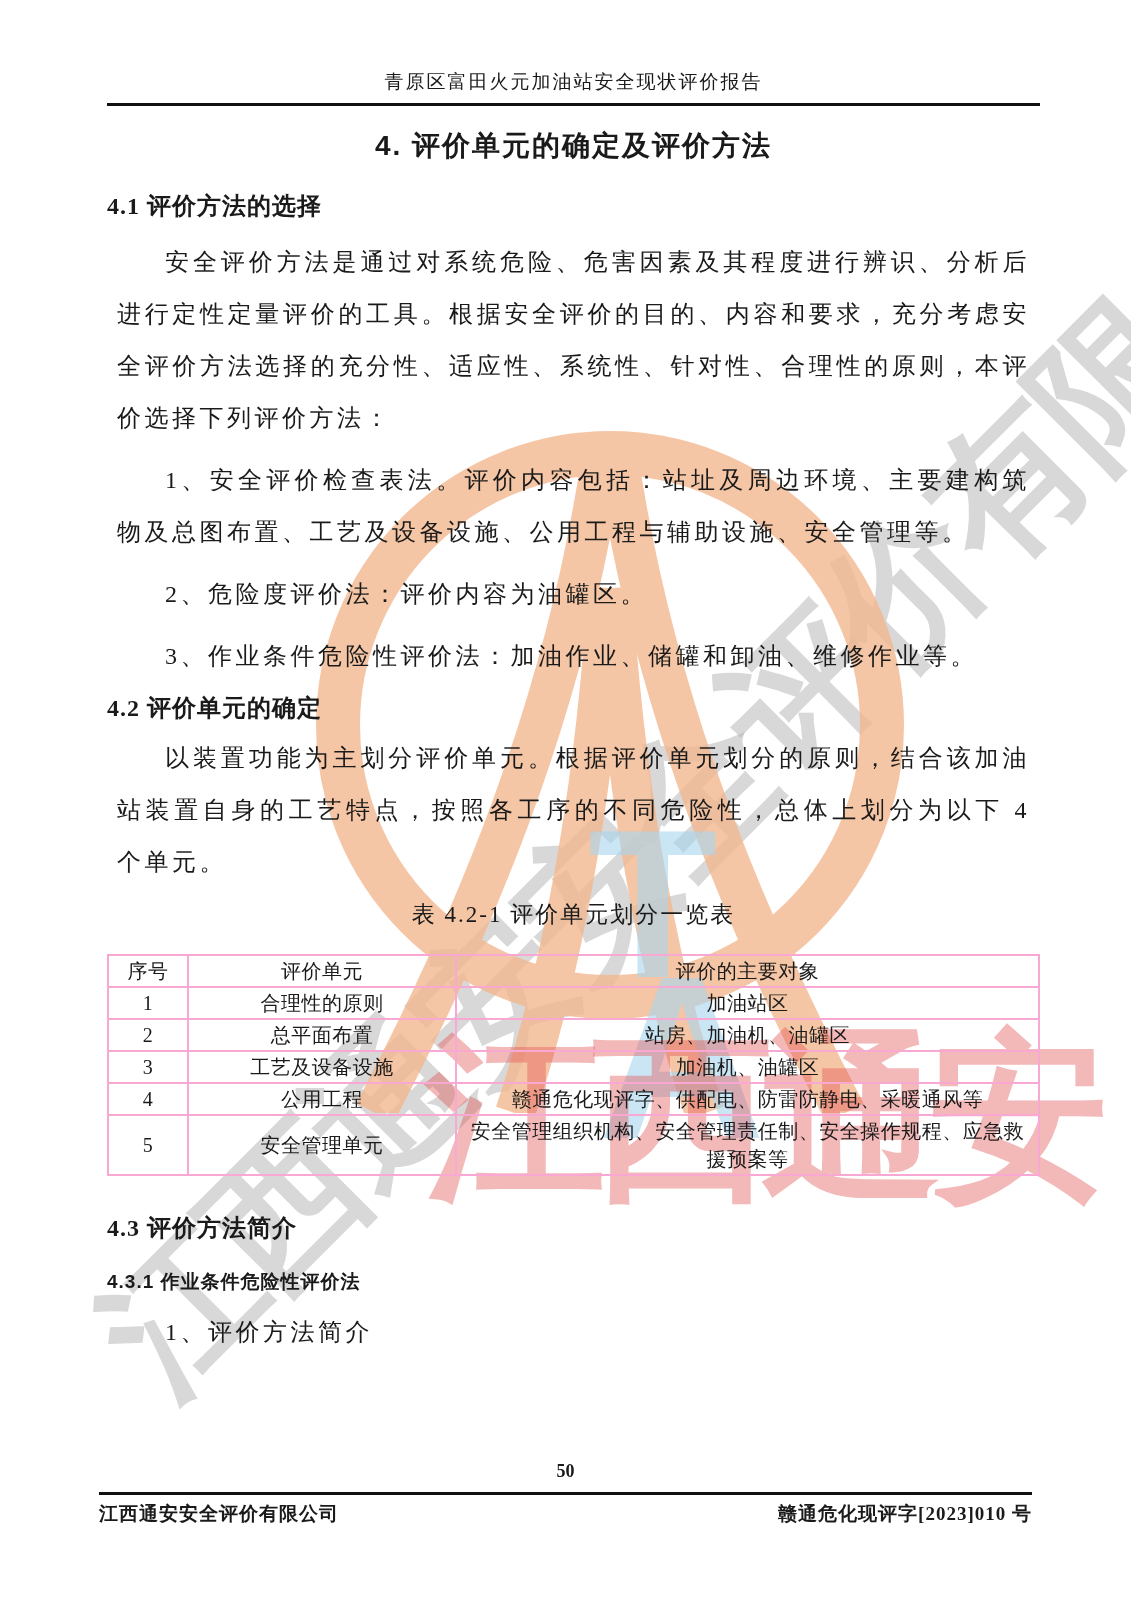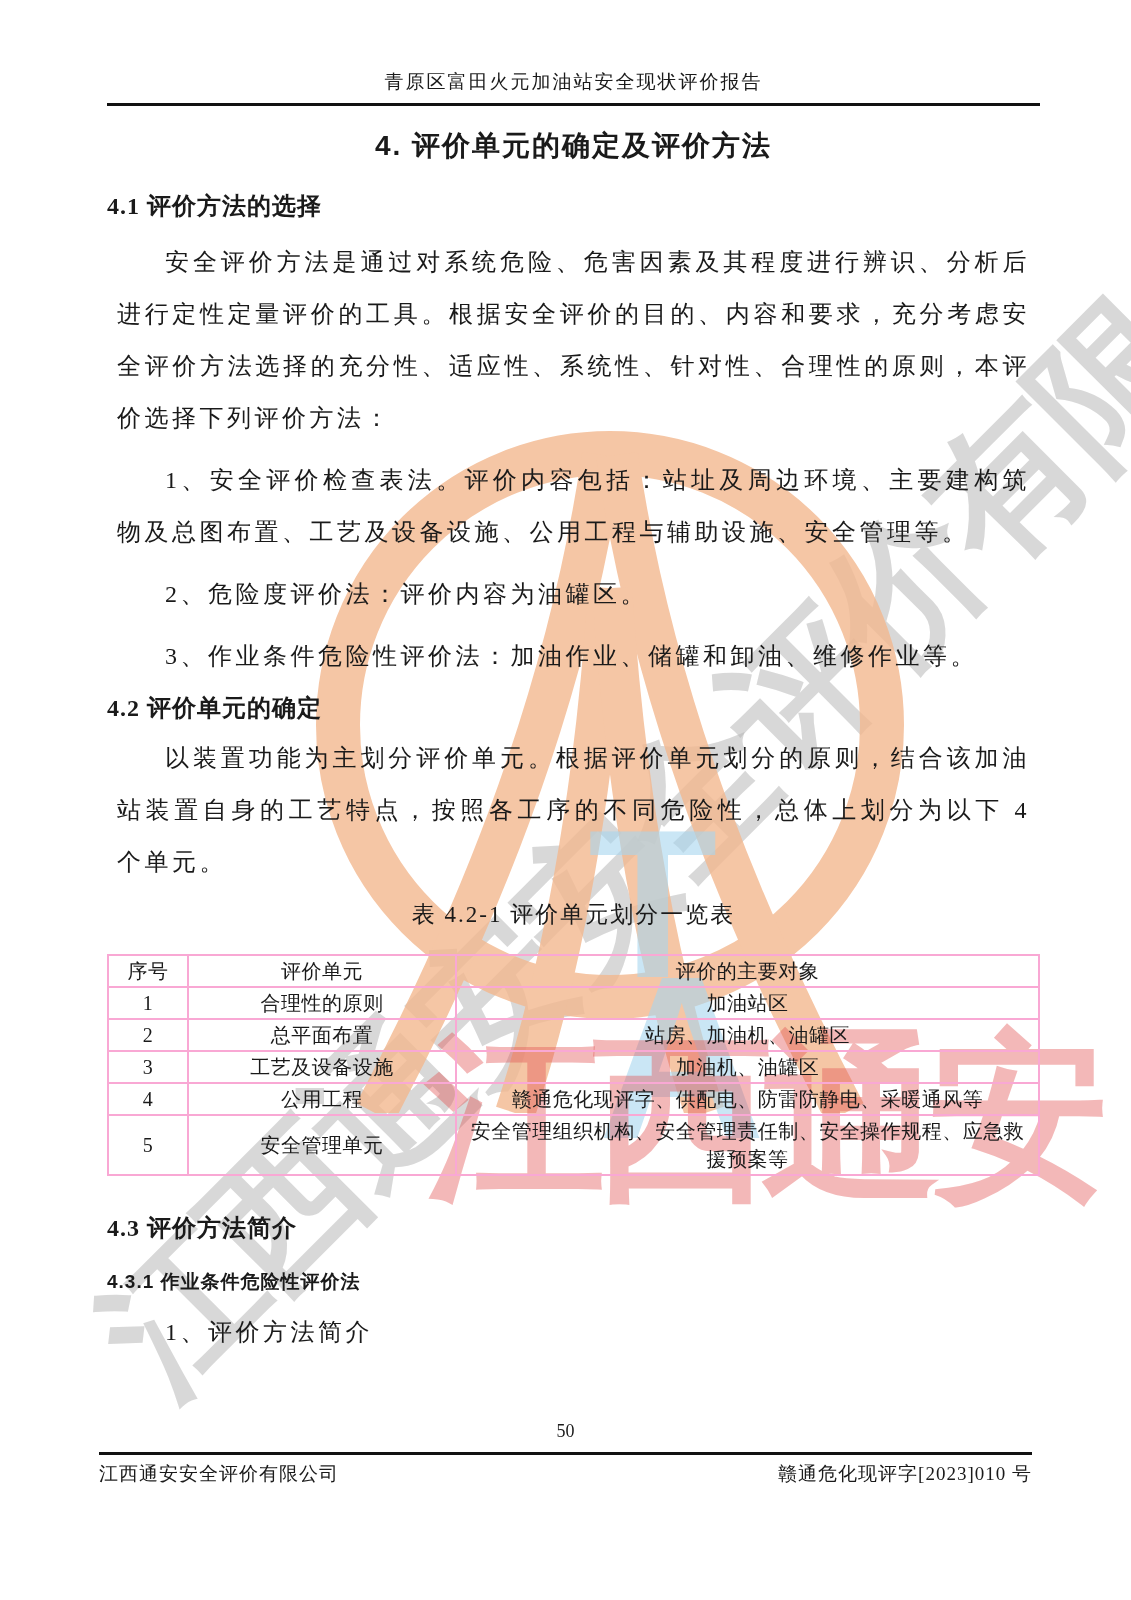--- a/index.html
+++ b/index.html
@@ -79,21 +79,21 @@
   table.unit-table td {
     border: 2px solid #f9a8d4;
     font-size: 20px; line-height: 28px; letter-spacing: 0.5px;
     text-align: center; vertical-align: middle; padding: 1px 4px;
     height: 30px;
   }
   .col-no { width: 80px; }
   .col-unit { width: 268px; }
 
   
-  .footer { position: absolute; left: 99px; width: 933px; top: 1420px; z-index: 1; }
+  .footer { position: absolute; left: 99px; width: 933px; top: 1460px; z-index: 1; font-weight: bold; }
   .page-number { text-align: center; font-size: 18px; line-height: 22px; margin: 0; }
   .footer-rule { margin-top: 10px; border-bottom: 3px solid #111; height: 0; }
   .footer-row {
     margin-top: 6px; display: flex; justify-content: space-between;
     font-size: 19px; line-height: 26px; letter-spacing: 1px;
   }
 </style>
 </head>
 <body>
 

